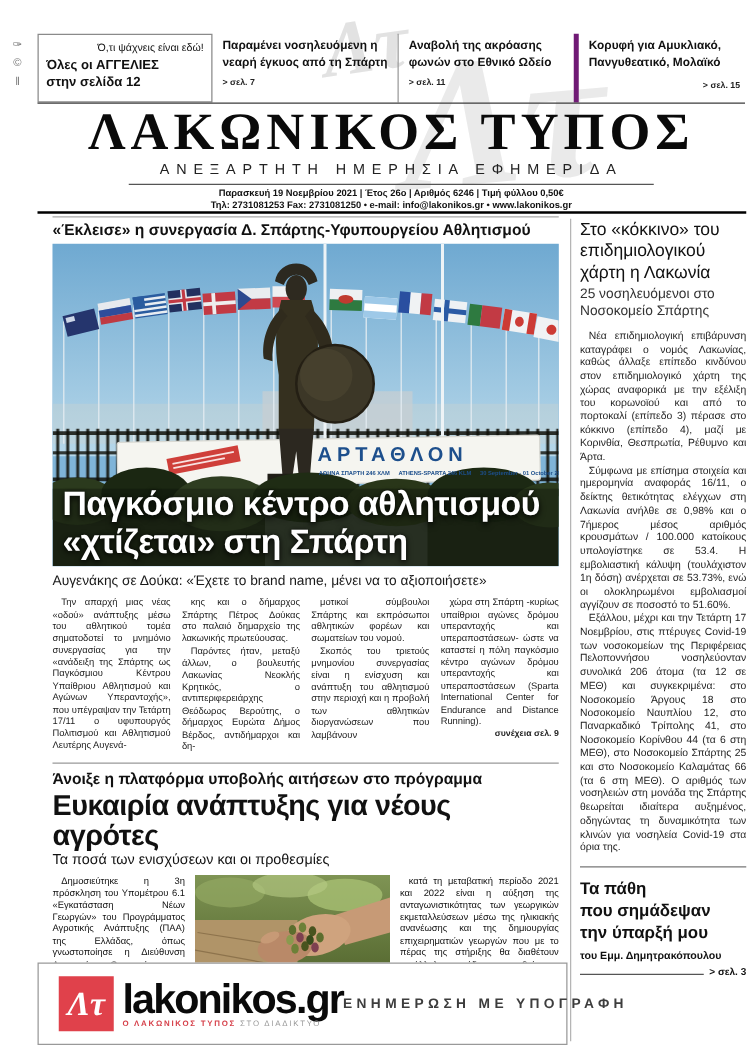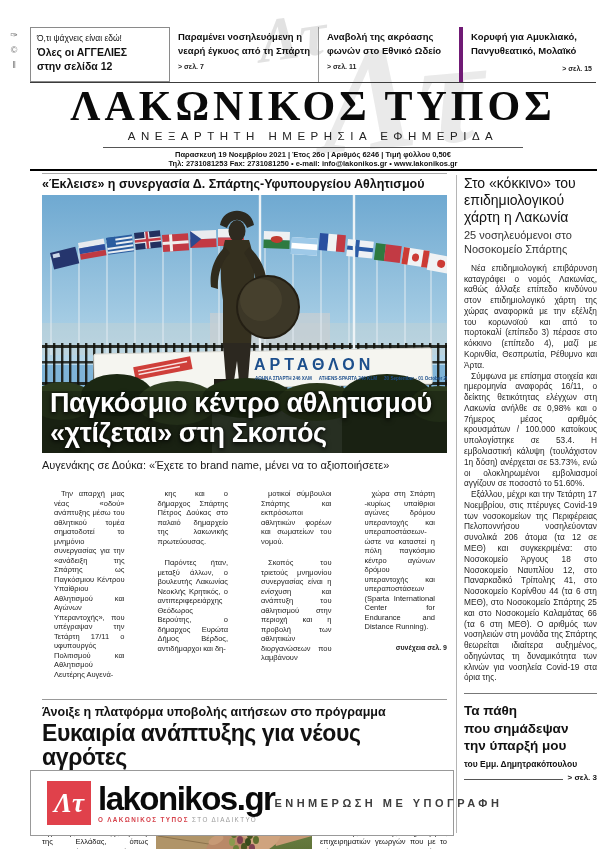--- a/index.html
+++ b/index.html
@@ -8,21 +8,21 @@
   
   .wm{position:absolute;color:#cbcbcb;font-family:"Liberation Serif",serif;font-style:italic;
       font-weight:bold;opacity:.55;z-index:0;pointer-events:none;line-height:1;}
   .wm1{left:258px;top:6px;font-size:62px;transform:rotate(-8deg);}
   .wm2{left:320px;top:22px;font-size:148px;transform:rotate(-5deg);opacity:.4;}
   .printer-marks{position:absolute;left:4px;top:30px;width:20px;display:flex;flex-direction:column;
       gap:5px;align-items:center;color:#777;font-size:9px;z-index:2;}
   
   .teasers{position:absolute;left:30px;top:27px;width:566px;height:55px;display:flex;z-index:2;}
   .teaser-box{border:1px solid #8a8a8a;padding:4px 6px 2px;width:126px;flex:none;}
-  .tb1{font-size:8.5px;line-height:1.5;}
+  .tb1{font-size:8.5px;line-height:1.5;text-align:right;}
   .tbb{font-size:10.5px;font-weight:bold;line-height:1.35;}
   .teaser{padding:3px 8px 0;font-size:9.5px;font-weight:bold;line-height:1.5;}
   .t2{width:132px;flex:none;}
   .t3{width:124px;flex:none;border-left:1px solid #9a9a9a;}
   .t4{flex:1;border-left:4px solid #701a75;position:relative;}
   .pref{font-size:7px;font-weight:bold;color:#222;white-space:nowrap;}
   .t4 .pref{position:absolute;right:4px;bottom:8px;}
   .rule-teasers{position:absolute;left:30px;top:82px;width:566px;height:1px;background:#3c3c3c;z-index:2;}
   
   .masthead{position:absolute;left:30px;top:85px;width:566px;text-align:center;z-index:2;}
@@ -46,21 +46,21 @@
       letter-spacing:4px;color:#1d4f8c;}
   .banner-sub{position:absolute;left:213px;top:181px;display:flex;gap:7px;font-size:4.6px;
       font-weight:bold;color:#1d4f8c;white-space:nowrap;}
   .headline-overlay{position:absolute;left:8px;bottom:5px;color:#fff;font-size:27px;font-weight:bold;
       line-height:1.12;letter-spacing:-.4px;
       text-shadow:0 2px 5px rgba(0,0,0,.85),0 0 2px rgba(0,0,0,.6);}
   .deck{margin-top:6px;font-size:11px;color:#1a1a1a;}
   .body-cols{margin-top:6px;display:flex;gap:9px;font-size:7.5px;line-height:1.27;
       text-align:justify;color:#222;}
   .bcol{flex:1;min-width:0;}
-  .bcol p{margin:12px;text-indent:7px;}
+  .bcol p{margin:0;text-indent:7px;}
   .bcol p+p{margin-top:1px;}
   .cont{display:block;text-align:right;font-weight:bold;font-size:7px;margin-top:2px;text-indent:0;}
   .divider{margin:8px 0 5px;height:1px;background:#999;}
   
   .kicker2{font-size:12.5px;font-weight:bold;}
   .a2-head{margin:2px 0;font-size:23px;font-weight:bold;letter-spacing:-.4px;line-height:1.05;}
   .a2-sub{font-size:11.5px;margin-bottom:6px;}
   .a2-body{display:flex;gap:8px;}
   .a2-colL{width:106px;flex:none;font-size:7.5px;line-height:1.27;text-align:justify;}
   .a2-colL p,.a2-colR p{margin:0;text-indent:7px;}
@@ -291,21 +291,21 @@
           </g>
         </svg>
         <div class="banner-title">ΑΡΤΑΘΛΟΝ</div>
         <div class="banner-sub">
           <span>ΑΘΗΝΑ ΣΠΑΡΤΗ 246 ΧΛΜ</span>
           <span>ATHENS-SPARTA 246 KLM</span>
           <span>30 September - 01 October 2011</span>
         </div>
         <div class="headline-overlay">
           <div>Παγκόσμιο κέντρο αθλητισμού</div>
-          <div>«χτίζεται» στη Σκοπός</div>
+          <div>«χτίζεται» στη Σπάρτη</div>
         </div>
       </div>
 
       <div class="deck">Αυγενάκης σε Δούκα: «Έχετε το brand name, μένει να το αξιοποιήσετε»</div>
 
       <div class="body-cols">
         <div class="bcol">
           <p>Την απαρχή μιας νέας «οδού» ανάπτυξης μέσω του αθλητικού τομέα σηματοδοτεί το μνημόνιο συνεργασίας για την «ανάδειξη της Σπάρτης ως Παγκόσμιου Κέντρου Υπαίθριου Αθλητισμού και Αγώνων Υπεραντοχής», που υπέγραψαν την Τετάρτη 17/11 ο υφυπουργός Πολιτισμού και Αθλητισμού Λευτέρης Αυγενά-</p>
         </div>
         <div class="bcol">

